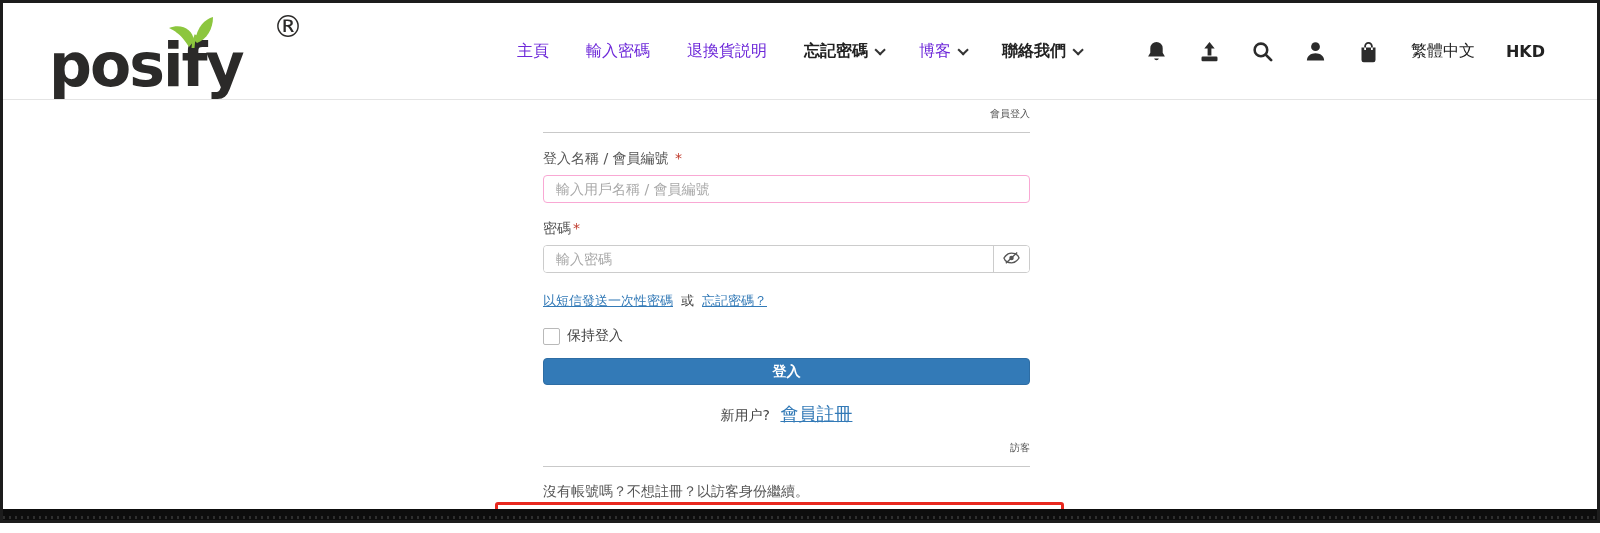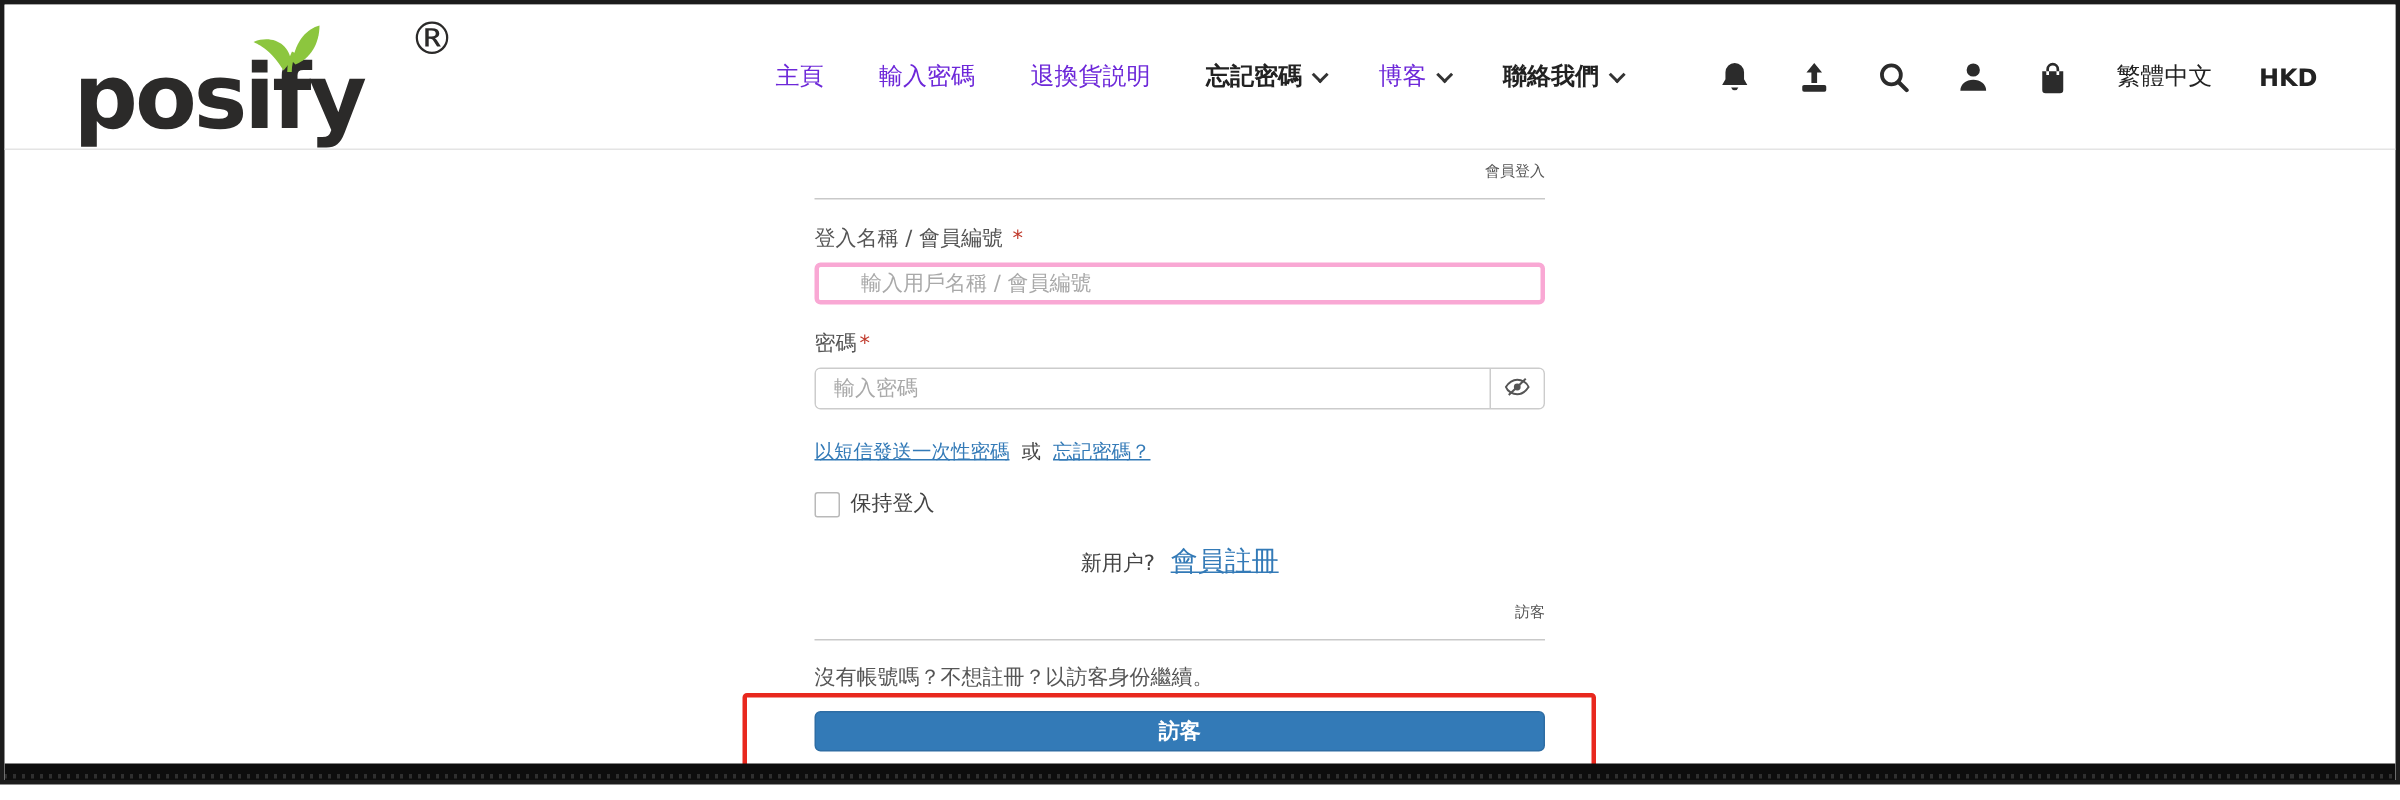--- a/index.html
+++ b/index.html
@@ -41,22 +41,22 @@
 
   .section-title {
     text-align:right; font-size:10px; color:#555;
     padding-bottom:11px; border-bottom:1px solid #c9c9c9;
   }
 
   .field-label { margin-top:17px; font-size:14px; color:#555; }
   .req { color:#c0392b; margin-left:2px; }
 
   .text-input {
-    margin-top:7px; width:100%; height:28px; border:3px solid #f9a8d4; border-radius:4px;
-    padding:0 28px; font-size:14px; color:#333; outline:none; background:#fff;
+    margin-top:7px; width:100%; height:28px; border:1px solid #f9a8d4; border-radius:4px;
+    padding:0 12px; font-size:14px; color:#333; outline:none; background:#fff;
     font-family:"DejaVu Sans","Liberation Sans",sans-serif;
   }
   .text-input::placeholder { color:#a9a9a9; }
 
   .input-group { margin-top:7px; display:flex; width:100%; height:28px; border:1px solid #ccc; border-radius:4px; background:#fff; overflow:hidden; }
   .input-group input {
     flex:1; border:none; outline:none; padding:0 12px; font-size:14px; color:#333;
     font-family:"DejaVu Sans","Liberation Sans",sans-serif;
   }
   .input-group input::placeholder { color:#a9a9a9; }
@@ -206,20 +206,21 @@
       <span class="tlink">以短信發送一次性密碼</span>
       <span class="or-text">或</span>
       <span class="tlink">忘記密碼？</span>
     </div>
 
     <div class="remember-row">
       <span class="checkbox"></span>
       <span class="remember-label">保持登入</span>
     </div>
 
+    <div class="btn-primary">登入</div>
 
     <div class="newuser-row">
       <span>新用户?</span>
       <span class="tlink">會員註冊</span>
     </div>
 
     
     <div class="section-title guest-title">訪客</div>
 
     <div class="guest-desc">沒有帳號嗎？不想註冊？以訪客身份繼續。</div>

